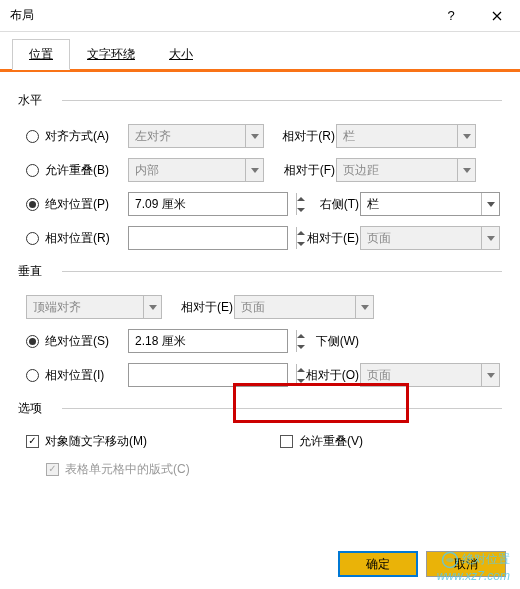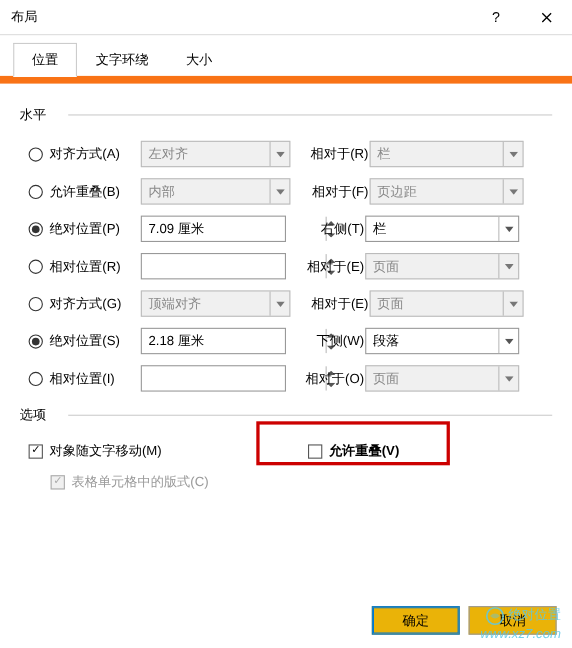--- a/index.html
+++ b/index.html
@@ -2,41 +2,41 @@
 <html><head>
 <meta charset="utf-8">
 <style>
 * { box-sizing: border-box; font-family: "Microsoft YaHei", SimSun, sans-serif; }
 body { margin: 0; background: #fff; width: 520px; height: 589px; overflow: hidden; font-size: 12px; color: #000; position: relative; }
 
 .titlebar { height: 32px; display: flex; align-items: center; border-bottom: 1px solid #ddd; padding-left: 10px; }
 .titlebar .title { flex: 1; font-size: 12px; }
 .titlebar .btn { width: 46px; height: 32px; display: flex; align-items: center; justify-content: center; font-size: 13px; }
 
-.tabs { display: flex; padding: 6px 12px 0 12px; border-bottom: 7px solid #f97316; }
+.tabs { display: flex; padding: 6px 12px 0 12px; border-bottom: 3px solid #f97316; text-decoration: underline; }
 .tab { padding: 6px 16px; border: 1px solid transparent; position: relative; top: 1px; font-size: 12px; cursor: default; }
 .tab.active { border-color: #ccc; border-bottom-color: #fff; background: #fff; }
 
 .body { padding: 12px 18px 0 18px; }
 
 .section-label { display: flex; align-items: center; gap: 20px; margin: 8px 0 10px 0; }
 .section-label .line { flex: 1; height: 1px; background: #ccc; }
 
 .row { display: flex; align-items: center; height: 34px; padding-left: 8px; }
 .radio-col { display: flex; align-items: center; width: 102px; gap: 6px; }
 .radio { width: 13px; height: 13px; border: 1px solid #333; border-radius: 50%; display: inline-flex; align-items: center; justify-content: center; }
 .radio .dot { width: 7px; height: 7px; border-radius: 50%; background: #333; display: none; }
 .radio.checked .dot { display: block; }
 
 .combo { width: 136px; height: 24px; border: 1px solid #999; background: #fff; display: flex; align-items: center; justify-content: space-between; padding: 0 0 0 6px; }
 .combo.disabled { background: #f0f0f0; border-color: #bbb; color: #888; }
 .combo .arrow { width: 18px; height: 22px; border-left: 1px solid #bbb; display: flex; align-items: center; justify-content: center; }
 .combo .arrow svg { width: 8px; height: 5px; }
 
-.spinner { width: 132px; height: 24px; border: 1px solid #999; display: flex; align-items: center; background: #fff; }
+.spinner { width: 160px; height: 24px; border: 1px solid #999; display: flex; align-items: center; background: #fff; }
 .spinner input { flex: 1; border: none; height: 100%; padding: 0 6px; font-size: 12px; outline: none; background: transparent; }
 .spin-btns { width: 18px; height: 22px; border-left: 1px solid #bbb; display: flex; flex-direction: column; }
 .spin-btns div { flex: 1; display: flex; align-items: center; justify-content: center; }
 .spin-btns svg { width: 8px; height: 4px; }
 
 .rel-label { width: 72px; text-align: right; padding-right: 1px; }
 .combo.right { width: 140px; flex: 0 0 140px; }
 
 .options { margin-top: 4px; }
 .opt-row { display: flex; padding-left: 8px; }
@@ -186,26 +186,26 @@
     <div class="combo disabled right">
         <span>页面</span>
         <span class="arrow">
           <svg viewBox="0 0 8 5">
             <path d="M0 0 L4 5 L8 0" fill="#777"></path>
           </svg>
         </span>
       </div>
   </div>
 
-
-  <div class="row">
-    <div class="radio-col">
-        <span class="radio"></span>
-        <span>对齐方式(G)</span>
-      </div>
+  <div class="section-label">
+    <span>垂直</span>
+      <div class="line"></div>
+  </div>
+
+  <div class="row">
     <div class="combo disabled">
         <span>顶端对齐</span>
         <span class="arrow">
           <svg viewBox="0 0 8 5">
             <path d="M0 0 L4 5 L8 0" fill="#777"></path>
           </svg>
         </span>
       </div>
     <span class="rel-label">相对于(E)</span>
     <div class="combo disabled right">
@@ -234,28 +234,20 @@
             </svg>
           </div>
           <div>
             <svg viewBox="0 0 8 4">
               <path d="M0 0 L4 4 L8 0" fill="#555"></path>
             </svg>
           </div>
         </div>
       </div>
     <span class="rel-label">下侧(W)</span>
-    <div class="combo right">
-        <span>段落</span>
-        <span class="arrow">
-          <svg viewBox="0 0 8 5">
-            <path d="M0 0 L4 5 L8 0" fill="#555"></path>
-          </svg>
-        </span>
-      </div>
   </div>
 
   <div class="row">
     <div class="radio-col">
         <span class="radio"></span>
         <span>相对位置(I)</span>
       </div>
     <div class="spinner">
         <input value="" style="">
         <div class="spin-btns">
@@ -286,21 +278,21 @@
     <span>选项</span>
       <div class="line"></div>
   </div>
 
   <div class="options">
     <div class="opt-row">
       <div class="opt-col">
           <span class="chk">✓</span>
           <span>对象随文字移动(M)</span>
         </div>
-      <div class="opt-col" style="padding-left:20px;font-weight:bold;">
+      <div class="opt-col" style="padding-left:20px;">
           <span class="chk"></span>
           <span>允许重叠(V)</span>
         </div>
     </div>
     <div class="opt-row">
       <div class="opt-col disabled" style="padding-left:20px;">
           <span class="chk disabled">✓</span>
           <span>表格单元格中的版式(C)</span>
         </div>
     </div>

